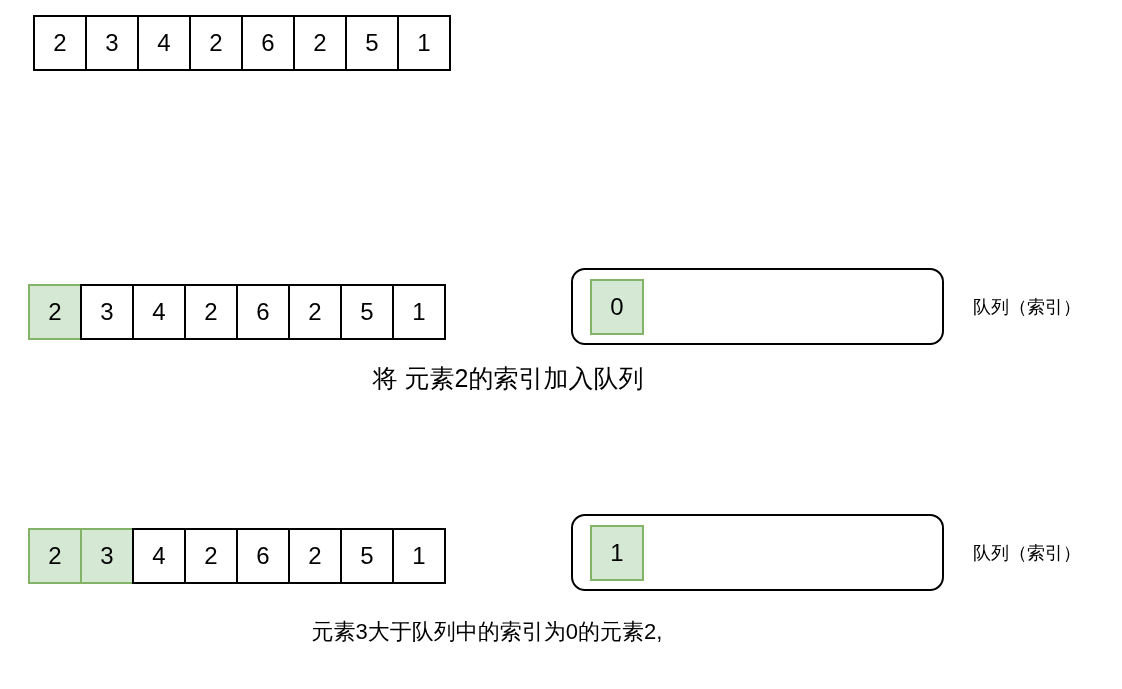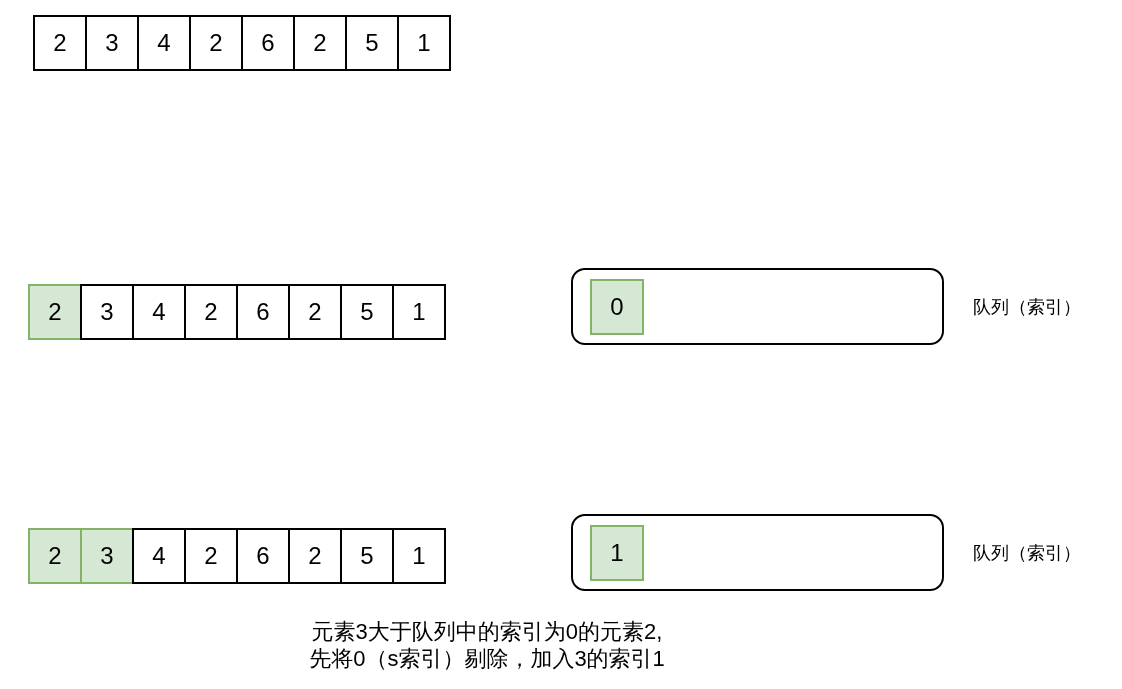--- a/index.html
+++ b/index.html
@@ -114,36 +114,36 @@
       <div class="cell">5</div>
       <div class="cell">1</div>
     </div>
 
   <div class="queue" style="left:571px; top:268px;">
       <div class="qcell">0</div>
     </div>
 
   <div class="queue-label" style="top:294px;">队列（索引）</div>
 
+  <div class="caption caption-1">将 元素2的索引加入队列</div>
 
   <div class="array" style="left:28px; top:528px;">
       <div class="cell hl">2</div>
       <div class="cell hl">3</div>
       <div class="cell">4</div>
       <div class="cell">2</div>
       <div class="cell">6</div>
       <div class="cell">2</div>
       <div class="cell">5</div>
       <div class="cell">1</div>
     </div>
 
   <div class="queue" style="left:571px; top:514px;">
       <div class="qcell">1</div>
     </div>
 
   <div class="queue-label" style="top:540px;">队列（索引）</div>
 
   <div class="caption caption-2">
     <div>元素3大于队列中的索引为0的元素2,</div>
-    <div>先将0（s索引）剔除，加入3的索引1</div>
   </div>
 
 </div>
 
 </body></html>

